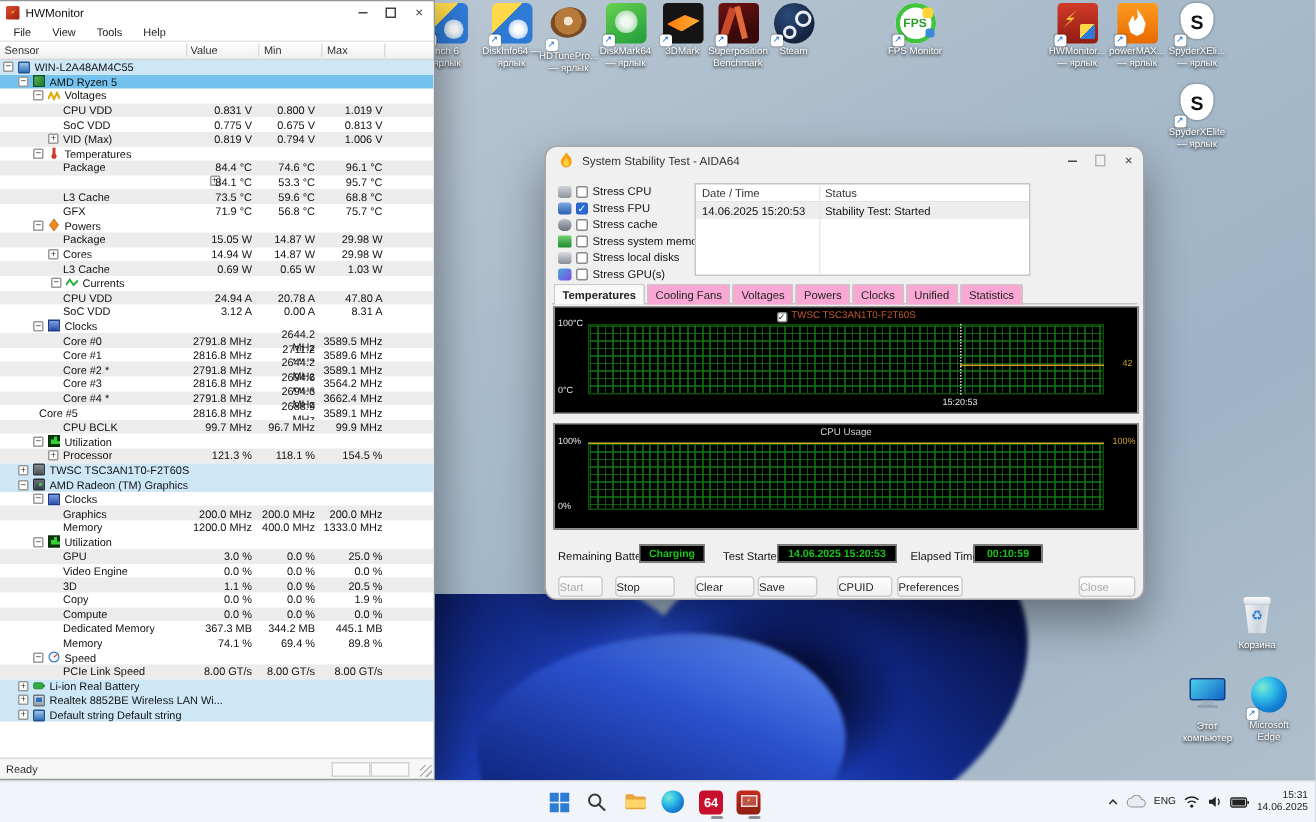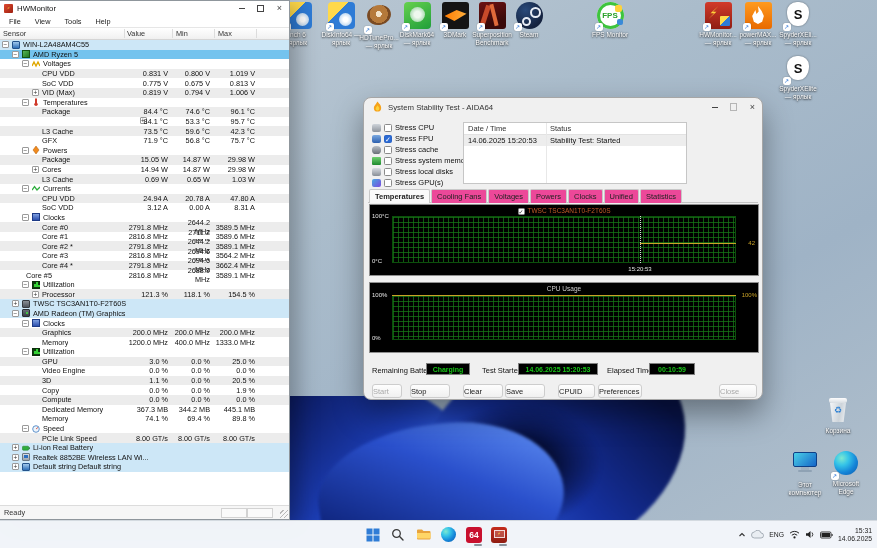--- a/index.html
+++ b/index.html
@@ -87,21 +87,21 @@
   .cb.on{background:#2a6ad4;border-color:#2a62c4;}
   .srow .sl{color:#111;}
   #logtable{position:absolute;left:99px;top:24px;width:224px;height:62px;background:#fff;
     border:1px solid #c6c6c6;box-sizing:border-box;}
   #logtable .vline{position:absolute;left:82px;top:0;bottom:0;width:1px;background:#e8e8e8;}
   .lt-head{height:11px;border-bottom:1px solid #e2e2e2;display:flex;color:#333;}
   .lt-head span,.lt-row1 span{padding:1px 0 0 4px;box-sizing:border-box;}
   .lt-head span:first-child,.lt-row1 span:first-child{width:82px;flex:0 0 auto;}
   .lt-row1{height:11px;background:#ededed;display:flex;color:#111;}
   #tabs{position:absolute;left:5px;top:91px;display:flex;z-index:2;}
-  .tab{padding:2px 5px;border:1px solid #c8c8c8;border-bottom:none;background:#ec4899;
+  .tab{padding:2px 5px;border:1px solid #c8c8c8;border-bottom:none;background:#f9a8d4;
     margin-right:1px;border-radius:2px 2px 0 0;color:#222;}
   .tab.active{background:#fafafa;font-weight:bold;}
   #tabline{position:absolute;left:4px;right:4px;top:104px;border-top:1px solid #c4c4c4;}
   .graph{position:absolute;left:5px;width:390px;background:#000;border:1px solid #8f8f8f;box-sizing:border-box;}
   #tempgraph{top:106px;height:72px;}
   #cpugraph{top:184px;height:71px;}
   .plot{position:absolute;left:22px;width:344px;background-color:#000;
     background-image:repeating-linear-gradient(to right,rgba(22,120,22,.75) 0 1px,transparent 1px 5px),
                      repeating-linear-gradient(to bottom,rgba(22,120,22,.75) 0 1px,transparent 1px 5px);
     border:1px solid #0c4f0c;box-sizing:border-box;}
@@ -422,21 +422,21 @@
           <span class="rl">Cores (Max)</span>
           <span class="cv c0">84.1 °C</span>
           <span class="cv c1">53.3 °C</span>
           <span class="cv c2">95.7 °C</span>
         </div>
         <div class="hrow sensor shade" style="padding-left: 32px;">
           <span class="expsp"></span>
           <span class="rl">L3 Cache</span>
           <span class="cv c0">73.5 °C</span>
           <span class="cv c1">59.6 °C</span>
-          <span class="cv c2">42.3 °C</span>
+          <span class="cv c2">68.8 °C</span>
         </div>
         <div class="hrow sensor" style="padding-left: 32px;">
           <span class="expsp"></span>
           <span class="rl">GFX</span>
           <span class="cv c0">71.9 °C</span>
           <span class="cv c1">56.8 °C</span>
           <span class="cv c2">75.7 °C</span>
         </div>
         <div class="hrow category" style="padding-left: 22px;">
           <span class="exp">−</span>
@@ -459,21 +459,21 @@
           <span class="cv c1">14.87 W</span>
           <span class="cv c2">29.98 W</span>
         </div>
         <div class="hrow sensor shade" style="padding-left: 32px;">
           <span class="expsp"></span>
           <span class="rl">L3 Cache</span>
           <span class="cv c0">0.69 W</span>
           <span class="cv c1">0.65 W</span>
           <span class="cv c2">1.03 W</span>
         </div>
-        <div class="hrow category" style="padding-left: 22px;">
+        <div class="hrow category" style="padding-left: 22px; margin-left: 12px;">
           <span class="exp">−</span>
           <span class="ti"><svg width="8" height="8" viewBox="0 0 8 8">
               <polyline points="0,5 2.5,1.5 5,5 8,2" stroke="#2fae3e" fill="none" stroke-width="1.3"></polyline>
             </svg></span>
           <span class="rl">Currents</span>
         </div>
         <div class="hrow sensor shade" style="padding-left: 32px;">
           <span class="expsp"></span>
           <span class="rl">CPU VDD</span>
           <span class="cv c0">24.94 A</span>
@@ -526,20 +526,27 @@
           <span class="cv c0">2791.8 MHz</span>
           <span class="cv c1">2694.6 MHz</span>
           <span class="cv c2">3662.4 MHz</span>
         </div>
         <div class="hrow sensor" style="padding-left: 16px;">
           <span class="expsp"></span>
           <span class="rl">Core #5</span>
           <span class="cv c0">2816.8 MHz</span>
           <span class="cv c1">2688.9 MHz</span>
           <span class="cv c2">3589.1 MHz</span>
+        </div>
+        <div class="hrow sensor shade" style="padding-left: 32px;">
+          <span class="expsp"></span>
+          <span class="rl">CPU BCLK</span>
+          <span class="cv c0">99.7 MHz</span>
+          <span class="cv c1">96.7 MHz</span>
+          <span class="cv c2">99.9 MHz</span>
         </div>
         <div class="hrow category" style="padding-left: 22px;">
           <span class="exp">−</span>
           <span class="ti" style="background:#0d3d0d;border:1px solid #0a2e0a;">
             <i style="left:1px;bottom:1px;width:1.5px;height:3px;background:#35d035;"></i>
             <i style="left:3.2px;bottom:1px;width:1.5px;height:5px;background:#35d035;"></i>
             <i style="left:5.4px;bottom:1px;width:1.5px;height:2px;background:#35d035;"></i>
           </span>
           <span class="rl">Utilization</span>
         </div>

